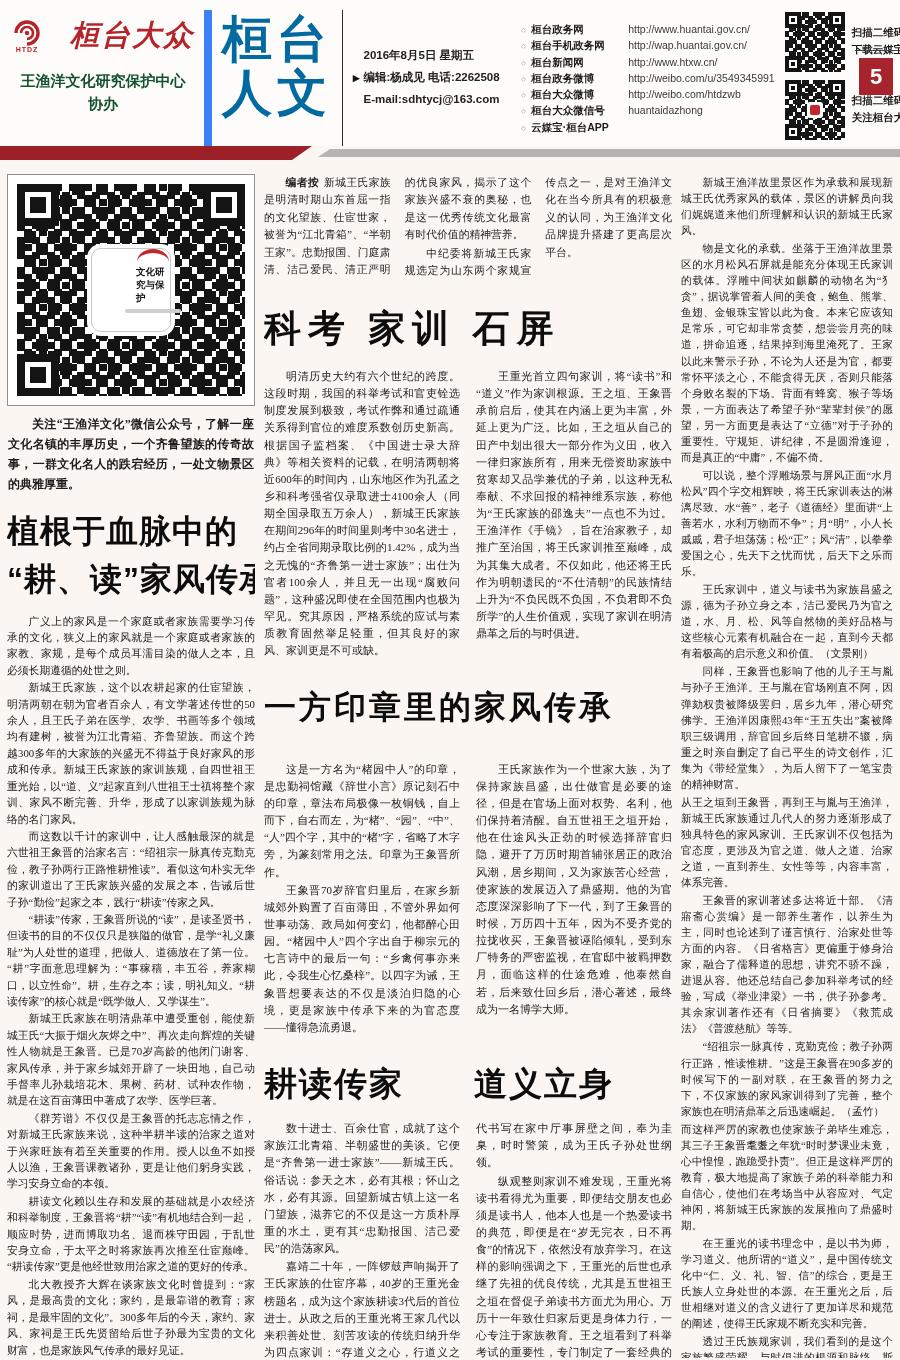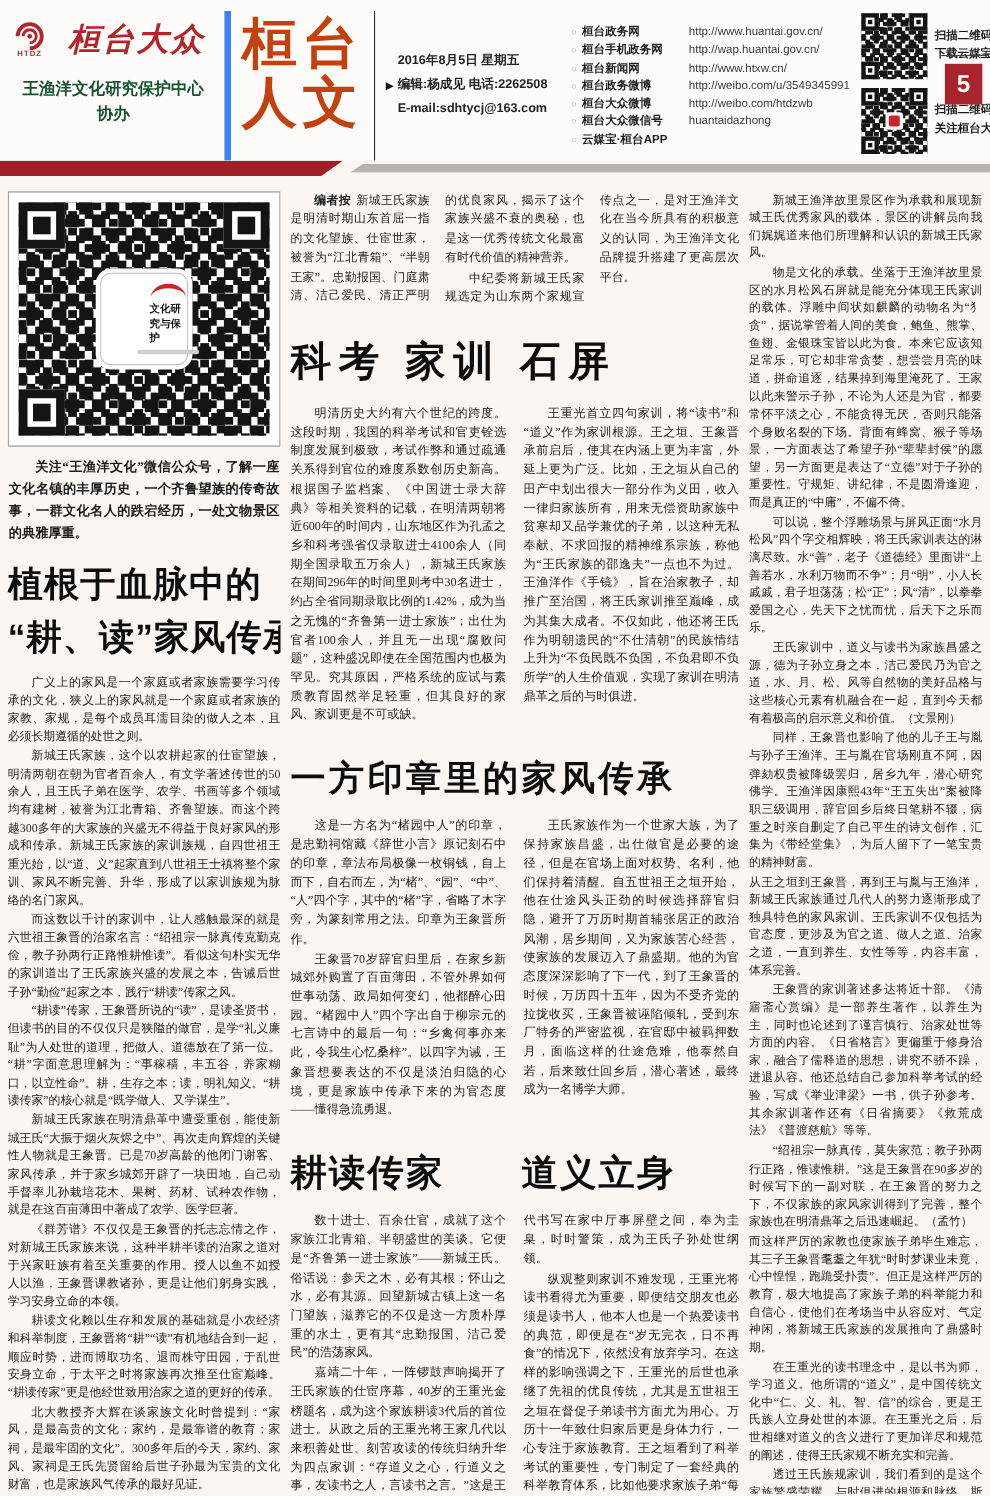--- a/index.html
+++ b/index.html
@@ -5,30 +5,30 @@
   * { margin:0; padding:0; box-sizing:border-box; }
   html,body { width:900px; }
   body { height:1360px; overflow:hidden; background:#f7f1ec;
          font-family:"Liberation Serif","DejaVu Serif",serif; color:#1c1c1c; }
   .page { width:900px; height:1360px; overflow:hidden; background:#fbf6f1; }
 
   
   .hdr { height:146px; background:#fdfcfa; position:relative;
          display:flex; align-items:stretch; gap:10px; padding:10px 46px 0 12px; }
   .logo-block { width:182px; flex:0 0 auto; text-align:center; }
-  .logo-row { display:flex; align-items:center; justify-content:flex-start; gap:20px; margin-top:6px; }
+  .logo-row { display:flex; align-items:center; justify-content:space-between; gap:20px; margin-top:6px; }
   .logo-icon { display:flex; flex-direction:column; align-items:center; }
   .logo-abbr { font-family:"Liberation Sans",sans-serif; font-size:7px; font-weight:700;
                color:#b5242b; letter-spacing:1px; }
   .logo-text { font-size:29px; font-weight:700; font-style:italic; color:#b5242b;
                letter-spacing:2px; white-space:nowrap; }
   .cohost { margin-top:14px; font-weight:700; font-size:15px; line-height:1.55; color:#14532d; }
-  .masthead { flex:0 0 auto; border-left:6px solid #3b82f6; border-right:1px solid #2a2a2a;
+  .masthead { flex:0 0 auto; border-left:8px solid #3b82f6; border-right:1px solid #2a2a2a;
               padding:2px 10px 17px; font-size:50px; line-height:1.08; font-weight:900;
-              color:#c2410c; letter-spacing:5px; white-space:nowrap; }
+              color:#0369a1; letter-spacing:5px; white-space:nowrap; }
   .date-block { flex:0 0 158px; align-self:center; display:flex; gap:4px;
                 font-family:"Liberation Sans",sans-serif; font-size:11.5px; font-weight:700;
                 line-height:1.9; color:#222; }
   .date-arrow { align-self:center; font-size:13px; color:#111; }
   .links { flex:0 0 235px; align-self:center; font-family:"Liberation Sans",sans-serif;
            font-size:10.5px; line-height:1.55; white-space:nowrap; }
   .link-row { display:flex; gap:5px; align-items:baseline; }
   .link-row .dot { color:#9a9a9a; font-size:8.5px; }
   .link-row .lbl { font-weight:700; width:92px; flex:0 0 auto; color:#1d1d1d; }
   .link-row .url { color:#3a3a3a; }
@@ -55,21 +55,21 @@
   .finder::after { content:""; position:absolute; inset:5px; background:#141414; }
   .qr.big .f-tl{top:0;left:0} .qr.big .f-tr{top:0;right:0} .qr.big .f-bl{bottom:0;left:0}
   .qr.small .finder { width:16px; height:16px; border-width:4px; }
   .qr.small .finder::after { inset:2px; }
   .qr.small .f-tl{top:0;left:0} .qr.small .f-tr{top:0;right:0} .qr.small .f-bl{bottom:0;left:0}
   .qr-red-dot { position:absolute; inset:0; margin:auto; width:16px; height:16px;
                 background:#fff; border-radius:3px; display:flex; align-items:center; justify-content:center; }
   .qr-red-dot::after { content:""; width:10px; height:10px; background:#c5262e; border-radius:2px; }
   .qr-center { position:absolute; inset:0; margin:auto; width:80px; height:84px; background:#fff;
                border:1px solid #c8c8c8; border-radius:10px; box-shadow:0 0 0 4px #fff;
-               display:flex; flex-direction:column; align-items:center; justify-content:center; gap:4px;padding-left:44px; }
+               display:flex; flex-direction:column; align-items:center; gap:4px;padding-left:44px; }
   .qr-logo-arc { width:32px; height:13px; border-top:4px solid #c5262e;
                  border-radius:50% 50% 0 0 / 100% 100% 0 0; }
   .qr-center-text { font-size:9.5px; font-weight:800; color:#111; }
   .qr-center-sub { width:56px; height:4px; background:#cfcfcf; border-radius:2px; }
 
   
   .band { height:14px; position:relative; background:#fbf6f1; }
   .band-red { position:absolute; left:0; top:0; height:14px; width:312px; background:#9c2026;
               clip-path:polygon(0 0, 100% 0, calc(100% - 20px) 100%, 0 100%); }
   .band-gray { position:absolute; left:318px; right:0; top:3px; height:8px; background:#b7b4b0;
@@ -91,21 +91,21 @@
                line-height:1.5; letter-spacing:1px; color:#0d0d0d; margin:0 0 10px;
                white-space:nowrap; }
   .left-body { font-size:10.8px; line-height:1.52; }
 
   
   .editor-note { column-count:3; column-gap:14px; font-size:10.8px; line-height:1.62;
                  margin:2px 0 0; color:#222; }
   .en-label { margin-right:5px; }
   .mid-head { text-align:left; font-weight:800; color:#0d0d0d; }
   .h-keju   { font-size:37px; letter-spacing:7px; margin:24px 0 14px; }
-  .h-seal   { font-size:32px; letter-spacing:3px; margin:26px 0 13px; }
+  .h-seal   { font-size:32px; letter-spacing:3px; margin:26px 0 31px; }
   .h-gengdu { font-size:33px; letter-spacing:2px; margin:26px 0 13px; }
   .mid-body { column-count:2; column-gap:16px; font-size:11px; line-height:1.56; }
 
   
   .col-right { font-size:10.7px; line-height:1.5; padding-top:2px; }
   .col-right .para { margin-bottom:2px; }
 </style>
 </head>
 <body>
 
@@ -281,20 +281,20 @@
     </section>
 
     <aside class="col-right">
         <p class="para">新城王渔洋故里景区作为承载和展现新城王氏优秀家风的载体，景区的讲解员向我们娓娓道来他们所理解和认识的新城王氏家风。</p>
         <p class="para">物是文化的承载。坐落于王渔洋故里景区的水月松风石屏就是能充分体现王氏家训的载体。浮雕中间状如麒麟的动物名为“犭贪”，据说掌管着人间的美食，鲍鱼、熊掌、鱼翅、金银珠宝皆以此为食。本来它应该知足常乐，可它却非常贪婪，想尝尝月亮的味道，拼命追逐，结果掉到海里淹死了。王家以此来警示子孙，不论为人还是为官，都要常怀平淡之心，不能贪得无厌，否则只能落个身败名裂的下场。背面有蜂窝、猴子等场景，一方面表达了希望子孙“辈辈封侯”的愿望，另一方面更是表达了“立德”对于子孙的重要性。守规矩、讲纪律，不是圆滑逢迎，而是真正的“中庸”，不偏不倚。</p>
         <p class="para">可以说，整个浮雕场景与屏风正面“水月松风”四个字交相辉映，将王氏家训表达的淋漓尽致。水“善”，老子《道德经》里面讲“上善若水，水利万物而不争”；月“明”，小人长戚戚，君子坦荡荡；松“正”；风“清”，以拳拳爱国之心，先天下之忧而忧，后天下之乐而乐。</p>
         <p class="para">王氏家训中，道义与读书为家族昌盛之源，德为子孙立身之本，洁己爱民乃为官之道，水、月、松、风等自然物的美好品格与这些核心元素有机融合在一起，直到今天都有着极高的启示意义和价值。（文景刚）</p>
         <p class="para">同样，王象晋也影响了他的儿子王与胤与孙子王渔洋。王与胤在官场刚直不阿，因弹劾权贵被降级罢归，居乡九年，潜心研究佛学。王渔洋因康熙43年“王五失出”案被降职三级调用，辞官回乡后终日笔耕不辍，病重之时亲自删定了自己平生的诗文创作，汇集为《带经堂集》，为后人留下了一笔宝贵的精神财富。</p>
         <p class="para noindent">从王之垣到王象晋，再到王与胤与王渔洋，新城王氏家族通过几代人的努力逐渐形成了独具特色的家风家训。王氏家训不仅包括为官态度，更涉及为官之道、做人之道、治家之道，一直到养生、女性等等，内容丰富，体系完善。</p>
         <p class="para">王象晋的家训著述多达将近十部。《清寤斋心赏编》是一部养生著作，以养生为主，同时也论述到了谨言慎行、治家处世等方面的内容。《日省格言》更偏重于修身治家，融合了儒释道的思想，讲究不骄不躁，进退从容。他还总结自己参加科举考试的经验，写成《举业津梁》一书，供子孙参考。其余家训著作还有《日省摘要》《救荒成法》《普渡慈航》等等。</p>
-        <p class="para">“绍祖宗一脉真传，莫失家范；教子孙两行正路，惟读惟耕。”这是王象晋在90多岁的时候写下的一副对联，在王象晋的努力之下，不仅家族的家风家训得到了完善，整个家族也在明清鼎革之后迅速崛起。（孟竹）</p>
+        <p class="para">“绍祖宗一脉真传，克勤克俭；教子孙两行正路，惟读惟耕。”这是王象晋在90多岁的时候写下的一副对联，在王象晋的努力之下，不仅家族的家风家训得到了完善，整个家族也在明清鼎革之后迅速崛起。（孟竹）</p>
         <p class="para noindent">而这样严厉的家教也使家族子弟毕生难忘，其三子王象晋耄耋之年犹“时时梦课业未竟，心中惶惶，跑跪受扑责”。但正是这样严厉的教育，极大地提高了家族子弟的科举能力和自信心，使他们在考场当中从容应对、气定神闲，将新城王氏家族的发展推向了鼎盛时期。</p>
         <p class="para">在王重光的读书理念中，是以书为师，学习道义。他所谓的“道义”，是中国传统文化中“仁、义、礼、智、信”的综合，更是王氏族人立身处世的本源。在王重光之后，后世相继对道义的含义进行了更加详尽和规范的阐述，使得王氏家规不断充实和完善。</p>
         <p class="para">透过王氏族规家训，我们看到的是这个家族繁盛荣耀、与时俱进的根源和脉络。斯人已逝，风范长存。如今“道义”和“读书”的家训依旧镌刻在忠勤祠的影壁墙上，告诫着王氏后人莫忘家风，莫失家范！（胡晓全）</p>
       </aside>
 
   </main>
 </div>
 
 </body></html>

